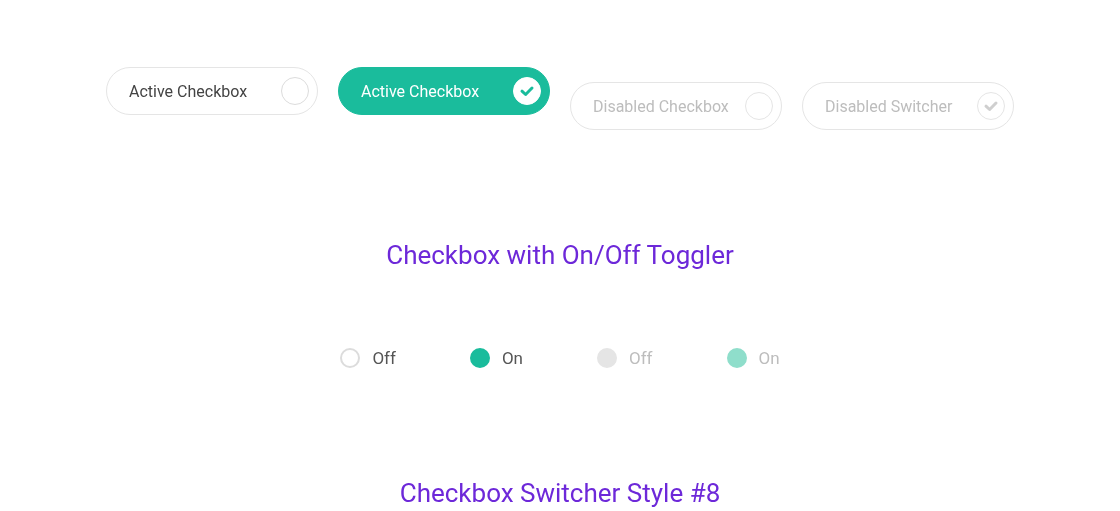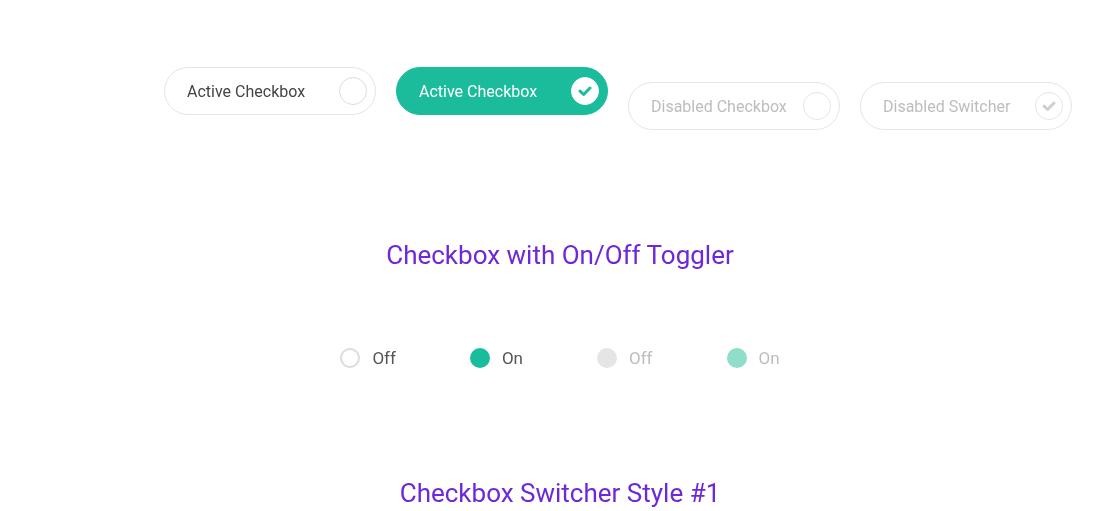--- a/index.html
+++ b/index.html
@@ -9,21 +9,21 @@
     }
     body {
       font-family: "Segoe UI", -apple-system, BlinkMacSystemFont, Roboto, "Helvetica Neue", Arial, sans-serif;
       background: #ffffff;
       width: 1120px;
       height: 511px;
       color: #333;
     }
     .checkbox-row {
       display: flex;
-      justify-content: flex-end;
+      justify-content: center;
       padding: 67px 48px 0 48px;
       gap: 20px;
     }
     .checkbox-pill {
       display: flex;
       align-items: center;
       justify-content: space-between;
       border: 1px solid #e5e5e5;
       border-radius: 999px;
       padding: 0 8px 0 22px;
@@ -194,13 +194,13 @@
     <span class="tlabel">Off</span>
   </div>
 
   <div class="toggler disabled on">
     <span class="dot"></span>
     <span class="tlabel">On</span>
   </div>
 
 </div>
 
-<h2 class="section-heading second">Checkbox Switcher Style #1</h2>
+<h2 class="section-heading second">Checkbox Switcher Style #8</h2>
 
 </body></html>

